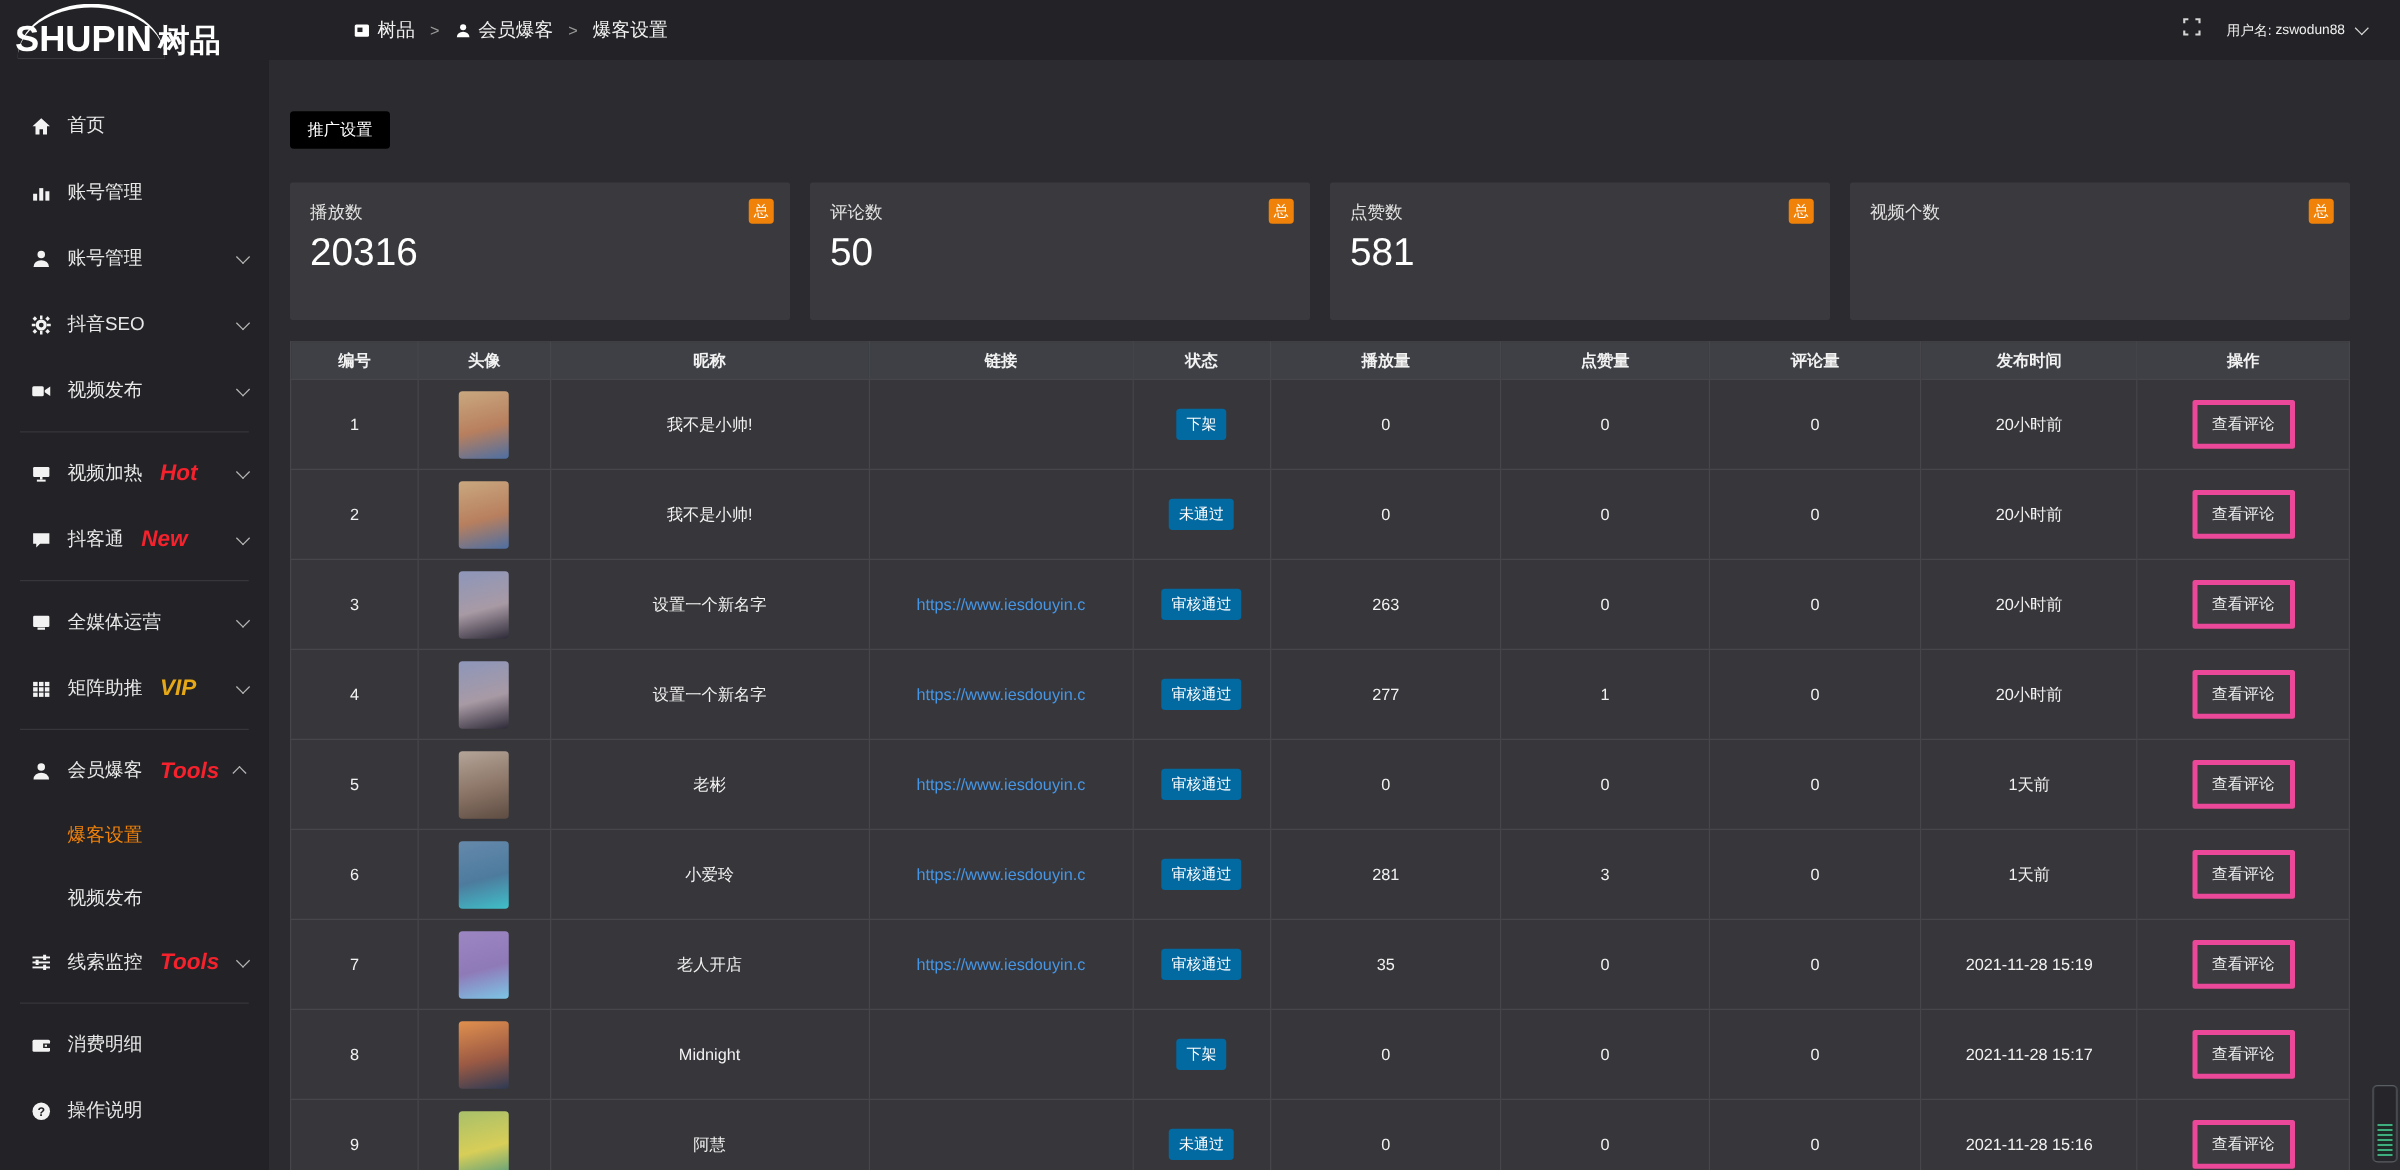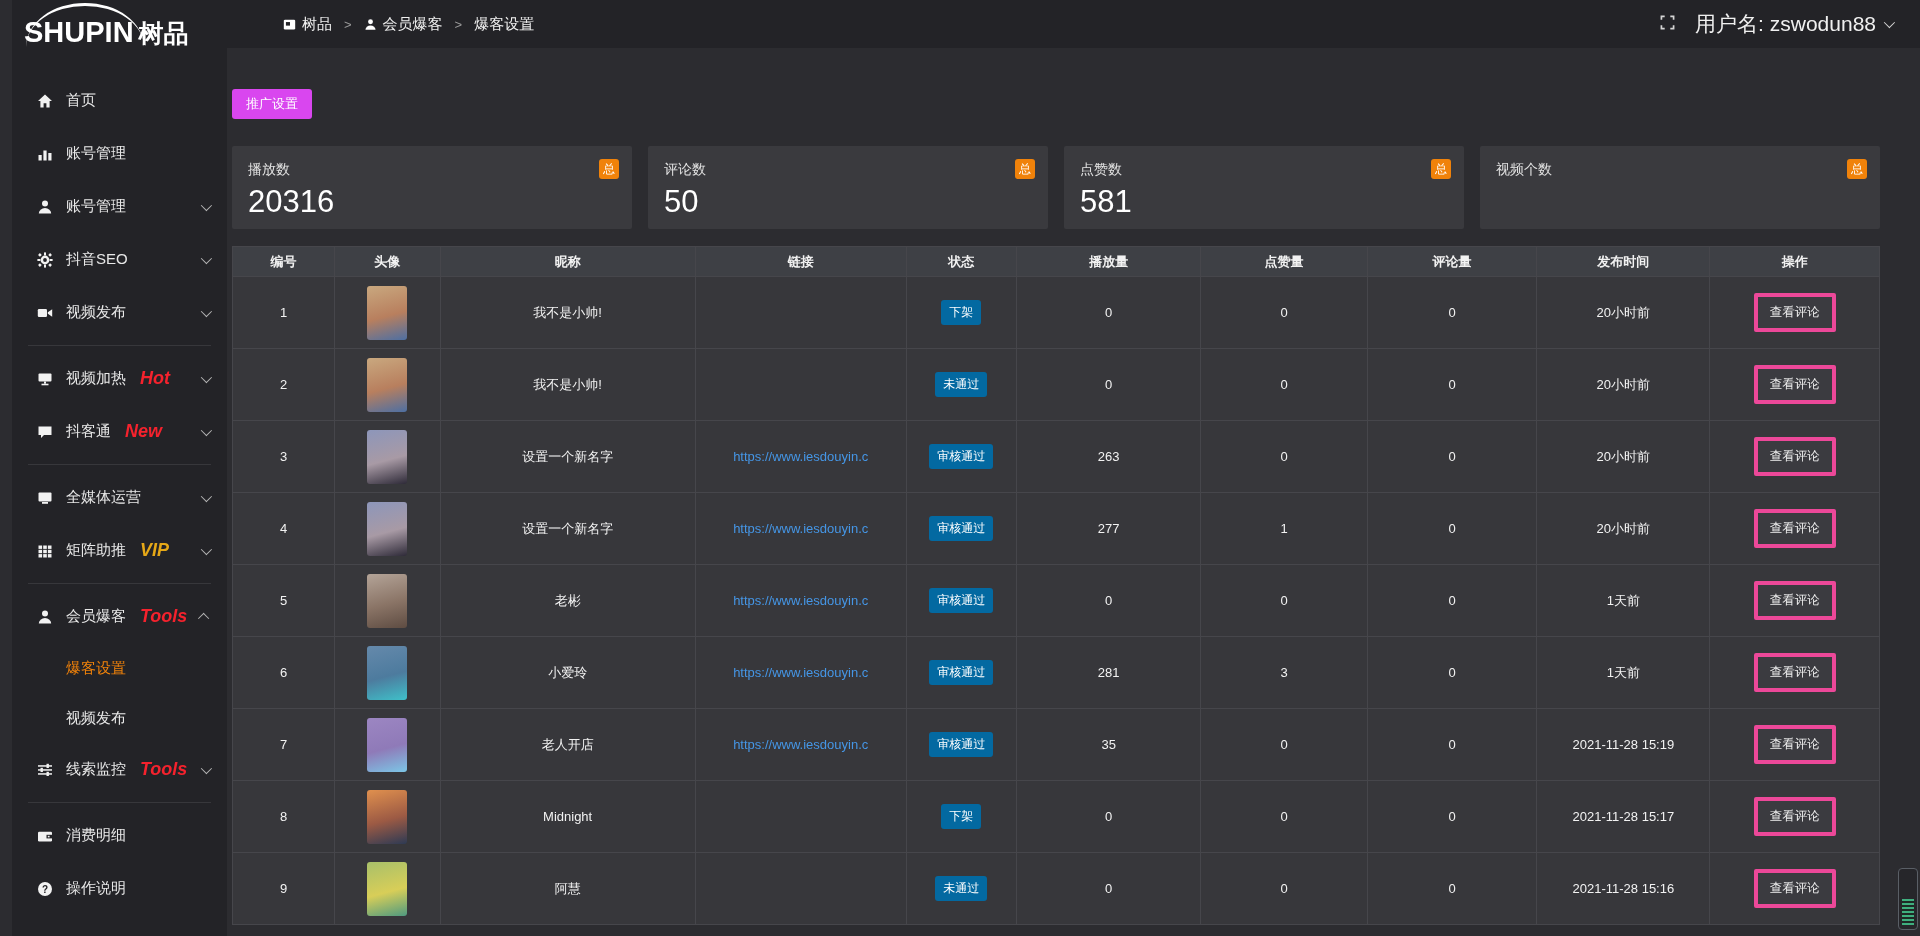--- a/index.html
+++ b/index.html
@@ -1,20 +1,20 @@
 <!DOCTYPE html>
 <html><head>
 <meta charset="utf-8">
 <style>
   * { margin:0; padding:0; box-sizing:border-box; }
   html,body { width:1920px; height:936px; overflow:hidden; background:#2c2c30;
     font-family:"Liberation Sans", sans-serif; color:#eee; }
 
   
-  .sidebar { position:fixed; left:12px; top:0; width:215px; height:936px;
+  .sidebar { position:fixed; left:0; top:0; width:215px; height:936px;
     background:#232327; z-index:5; }
   .logo { position:relative; height:60px; padding:16px 0 0 12px; white-space:nowrap; }
   .logo-arc { position:absolute; top:3px; left:14px; width:118px; height:44px;
     border-top:3px solid #fff; border-radius:50% 50% 0 0 / 100% 100% 0 0; }
   .logo-en { font-size:29px; font-weight:900; letter-spacing:0px; color:#fff; }
   .logo-cn { font-size:25px; font-weight:700; color:#fff; margin-left:5px; }
   .menu { padding-top:14px; }
   .menu-item { height:53px; display:flex; align-items:center; padding:0 18px 0 24px;
     font-size:15px; color:#e8e8e8; cursor:pointer; }
   .menu-item .mi-icon { width:17px; height:17px; margin-right:13px; flex:0 0 17px;
@@ -34,30 +34,30 @@
 
   
   .topbar { position:fixed; left:215px; top:0; right:0; height:48px; background:#232327;
     display:flex; align-items:center; padding:0 28px 0 68px; z-index:4; }
   .crumb { display:flex; align-items:center; font-size:15px; color:#f0f0f0; }
   .crumb .c-icon { display:inline-flex; margin-right:6px; }
   .crumb .c-icon svg { width:13px; height:13px; fill:#fff; }
   .crumb .sep { color:#9a9a9a; margin:0 12px; font-size:13px; }
   .top-right { margin-left:auto; display:flex; align-items:center; gap:20px; }
   .fs-icon svg { width:15px; height:15px; stroke:#d5d5d5; fill:none; stroke-width:1.8; }
-  .user-box { font-size:21px; color:#f0f0f0; display:flex; align-items:center; cursor:pointer; }
+  .user-box { font-size:11px; color:#f0f0f0; display:flex; align-items:center; cursor:pointer; }
   .user-box .chev { border-color:#d5d5d5; margin-left:8px; }
 
   
   .main { margin-left:215px; padding:48px 40px 0 17px; }
-  .promo-btn { margin-top:41px; background:#d946ef; color:#fff; border:none;
+  .promo-btn { margin-top:41px; background:#000000; color:#fff; border:none;
     font-size:13px; padding:6px 14px; border-radius:3px; cursor:pointer;
     font-family:inherit; }
   .cards { display:flex; gap:16px; margin-top:27px; }
-  .card { position:relative; flex:1; height:83px; background:#3a3a3e;
+  .card { position:relative; flex:1; height:110px; background:#3a3a3e;
     padding:15px 16px; border-radius:2px; }
   .card .c-label { font-size:14px; color:#e2e2e2; }
   .card .c-value { font-size:31px; color:#fff; margin-top:5px; }
   .card .c-badge { position:absolute; top:13px; right:13px; width:20px; height:20px;
     background:#f0820a; color:#fff; font-size:12px; line-height:20px; text-align:center;
     border-radius:3px; }
 
   
   .tbl-wrap { margin-top:17px; }
   table { width:100%; border-collapse:collapse; table-layout:fixed; }

